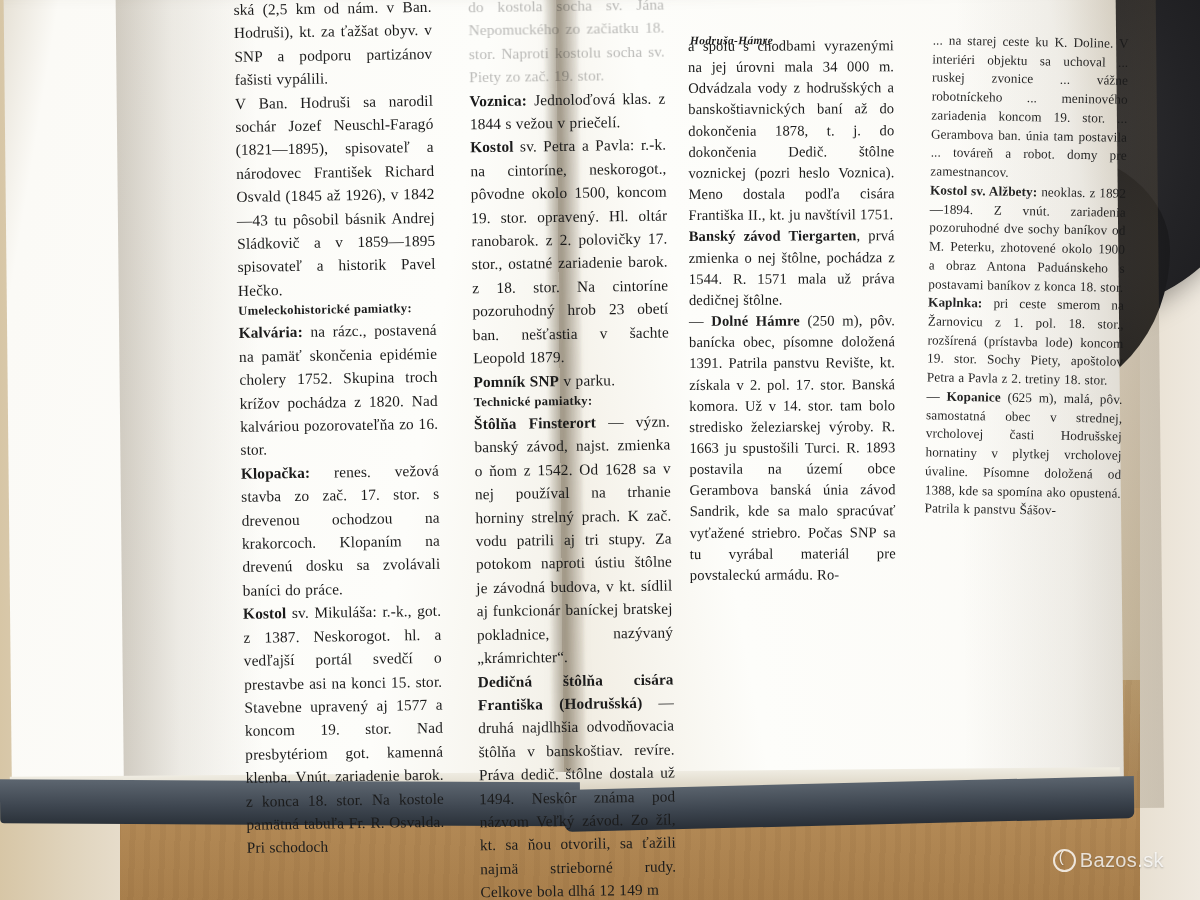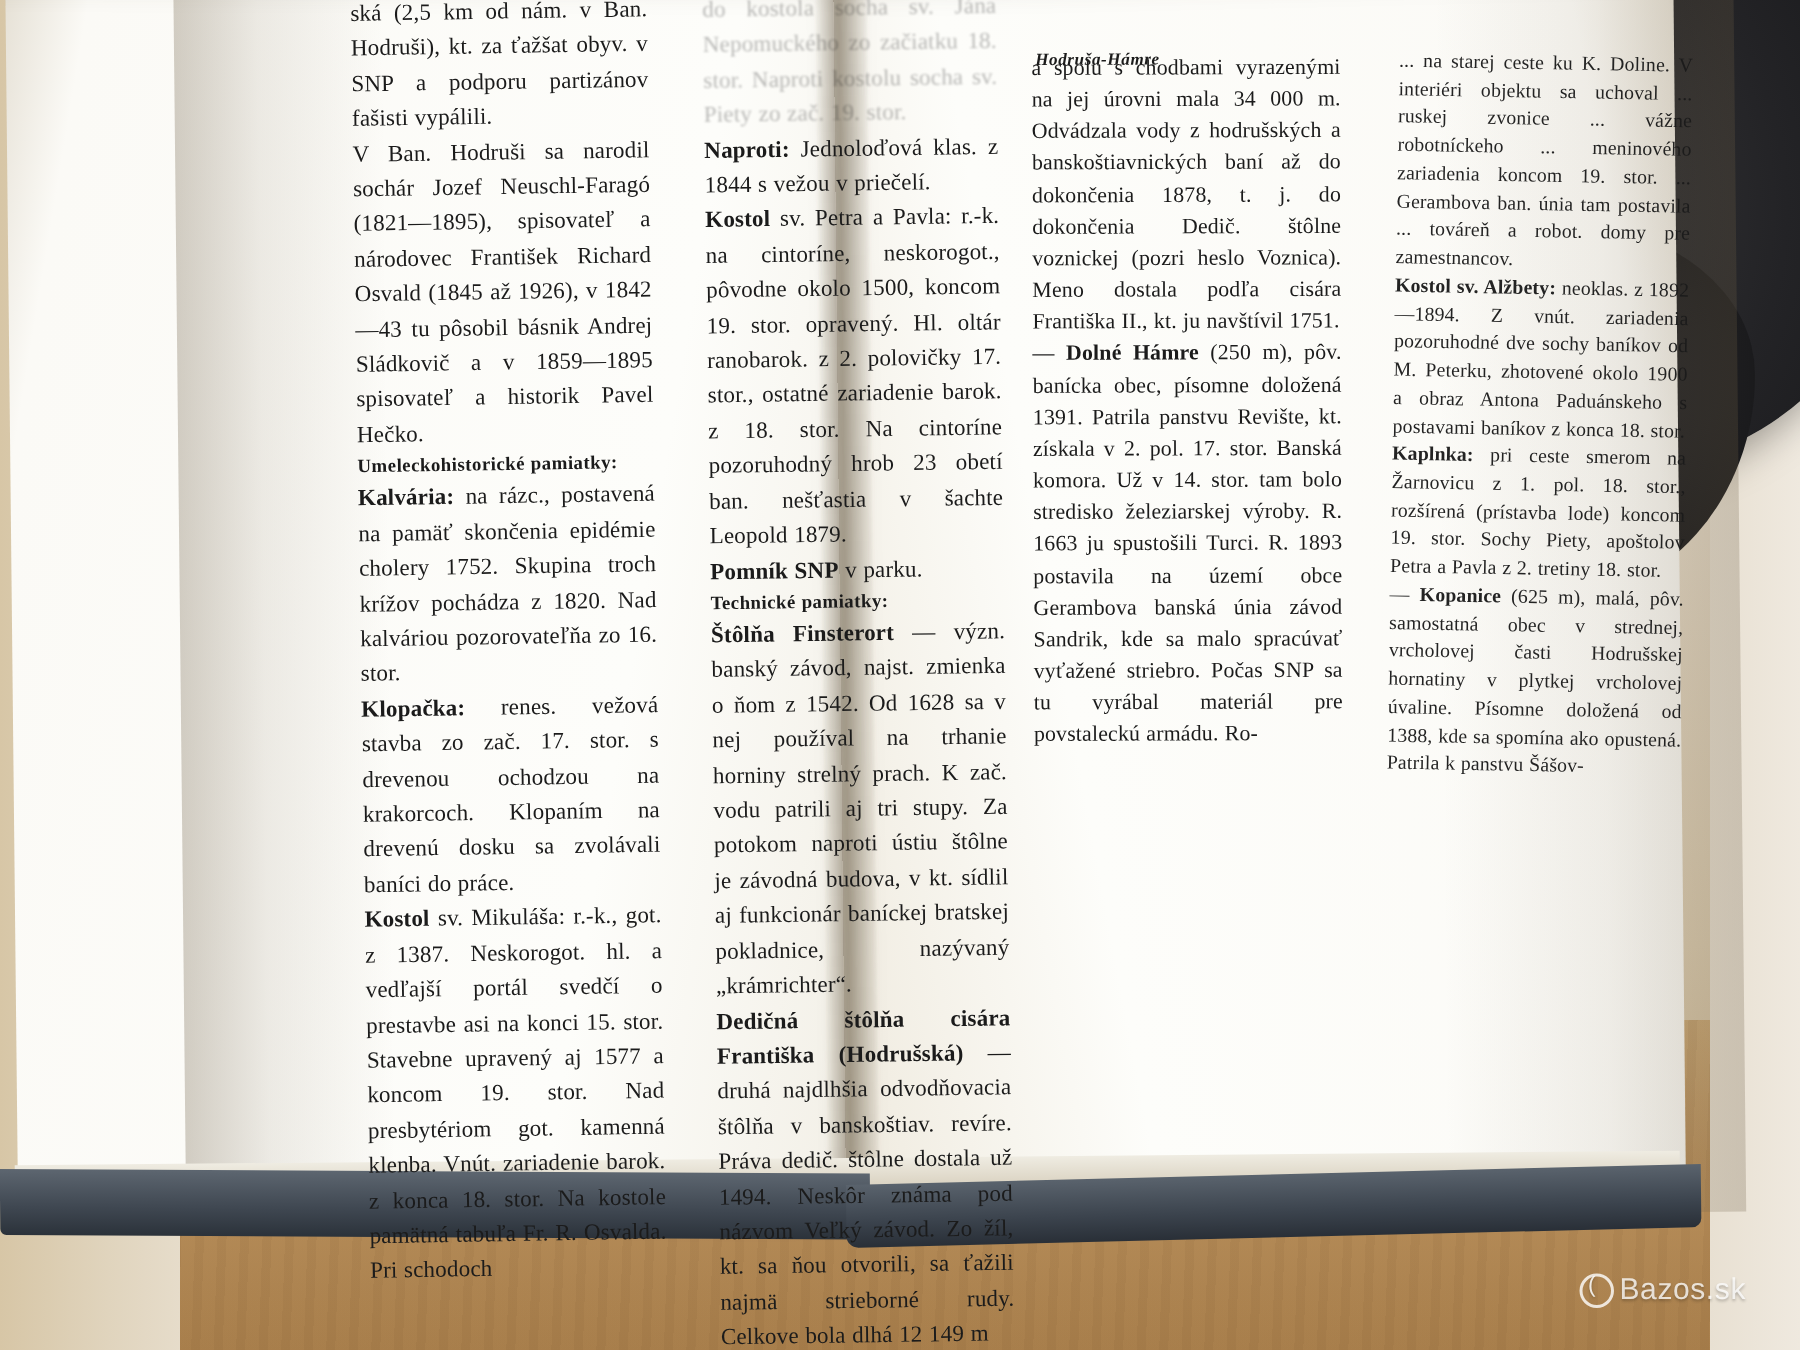--- a/index.html
+++ b/index.html
@@ -278,32 +278,33 @@
       <p>ská (2,5 km od nám. v Ban. Hodruši), kt. za ťažšat obyv. v SNP a podporu partizánov fašisti vypálili.</p>
       <p>V Ban. Hodruši sa narodil sochár Jozef Neuschl-Faragó (1821—1895), spisovateľ a národovec František Richard Osvald (1845 až 1926), v 1842—43 tu pôsobil básnik Andrej Sládkovič a v 1859—1895 spisovateľ a historik Pavel Hečko.</p>
       <p class="hdr"><span class="b">Umeleckohistorické pamiatky:</span></p>
       <p><span class="b">Kalvária:</span> na rázc., postavená na pamäť skončenia epidémie cholery 1752. Skupina troch krížov pochádza z 1820. Nad kalváriou pozorovateľňa zo 16. stor.</p>
       <p><span class="b">Klopačka:</span> renes. vežová stavba zo zač. 17. stor. s drevenou ochodzou na krakorcoch. Klopaním na drevenú dosku sa zvolávali baníci do práce.</p>
       <p><span class="b">Kostol</span> sv. Mikuláša: r.-k., got. z 1387. Neskorogot. hl. a vedľajší portál svedčí o prestavbe asi na konci 15. stor. Stavebne upravený aj 1577 a koncom 19. stor. Nad presbytériom got. kamenná klenba. Vnút. zariadenie barok. z konca 18. stor. Na kostole pamätná tabuľa Fr. R. Osvalda. Pri schodoch</p>
     </div>
 
     <div class="col" id="col-l2">
       <p class="faded">do kostola socha sv. Jána Nepomuckého zo začiatku 18. stor. Naproti kostolu socha sv. Piety zo zač. 19. stor.</p>
-      <p><span class="b">Naproti:</span> Jednoloďová klas. z 1844 s vežou v priečelí.</p>
+      <p><span class="b">Voznica:</span> Jednoloďová klas. z 1844 s vežou v priečelí.</p>
       <p><span class="b">Kostol</span> sv. Petra a Pavla: r.-k. na cintoríne, neskorogot., pôvodne okolo 1500, koncom 19. stor. opravený. Hl. oltár ranobarok. z 2. polovičky 17. stor., ostatné zariadenie barok. z 18. stor. Na cintoríne pozoruhodný hrob 23 obetí ban. nešťastia v šachte Leopold 1879.</p>
       <p><span class="b">Pomník SNP</span> v parku.</p>
       <p class="hdr"><span class="b">Technické pamiatky:</span></p>
       <p><span class="b">Štôlňa Finsterort</span> — význ. banský závod, najst. zmienka o ňom z 1542. Od 1628 sa v nej používal na trhanie horniny strelný prach. K zač. vodu patrili aj tri stupy. Za potokom naproti ústiu štôlne je závodná budova, v kt. sídlil aj funkcionár baníckej bratskej pokladnice, nazývaný „krámrichter“.</p>
       <p><span class="b">Dedičná štôlňa cisára Františka (Hodrušská)</span> — druhá najdlhšia odvodňovacia štôlňa v banskoštiav. revíre. Práva dedič. štôlne dostala už 1494. Neskôr známa pod názvom Veľký závod. Zo žíl, kt. sa ňou otvorili, sa ťažili najmä strieborné rudy. Celkove bola dlhá 12 149 m</p>
     </div>
 
     <div class="running-head">Hodruša-Hámre</div>
 
     <div class="col" id="col-r1">
       <p>a spolu s chodbami vyrazenými na jej úrovni mala 34 000 m. Odvádzala vody z hodrušských a banskoštiavnických baní až do dokončenia 1878, t. j. do dokončenia Dedič. štôlne voznickej (pozri heslo Voznica). Meno dostala podľa cisára Františka II., kt. ju navštívil 1751.</p>
+      <p><span class="b">Banský závod Tiergarten</span>, prvá zmienka o nej štôlne, pochádza z 1544. R. 1571 mala už práva dedičnej štôlne.</p>
       <p>— <span class="b">Dolné Hámre</span> (250 m), pôv. banícka obec, písomne doložená 1391. Patrila panstvu Revište, kt. získala v 2. pol. 17. stor. Banská komora. Už v 14. stor. tam bolo stredisko železiarskej výroby. R. 1663 ju spustošili Turci. R. 1893 postavila na území obce Gerambova banská únia závod Sandrik, kde sa malo spracúvať vyťažené striebro. Počas SNP sa tu vyrábal materiál pre povstaleckú armádu. Ro-</p>
     </div>
 
     <div class="col" id="col-r2">
       <p>... na starej ceste ku K. Doline. V interiéri objektu sa uchoval ... ruskej zvonice ... vážne robotníckeho ... meninového zariadenia koncom 19. stor. ... Gerambova ban. únia tam postavila ... továreň a robot. domy pre zamestnancov.</p>
       <p><span class="b">Kostol sv. Alžbety:</span> neoklas. z 1892—1894. Z vnút. zariadenia pozoruhodné dve sochy baníkov od M. Peterku, zhotovené okolo 1900 a obraz Antona Paduánskeho s postavami baníkov z konca 18. stor.</p>
       <p><span class="b">Kaplnka:</span> pri ceste smerom na Žarnovicu z 1. pol. 18. stor., rozšírená (prístavba lode) koncom 19. stor. Sochy Piety, apoštolov Petra a Pavla z 2. tretiny 18. stor.</p>
       <p>— <span class="b">Kopanice</span> (625 m), malá, pôv. samostatná obec v strednej, vrcholovej časti Hodrušskej hornatiny v plytkej vrcholovej úvaline. Písomne doložená od 1388, kde sa spomína ako opustená. Patrila k panstvu Šášov-</p>
     </div>
   </div>

